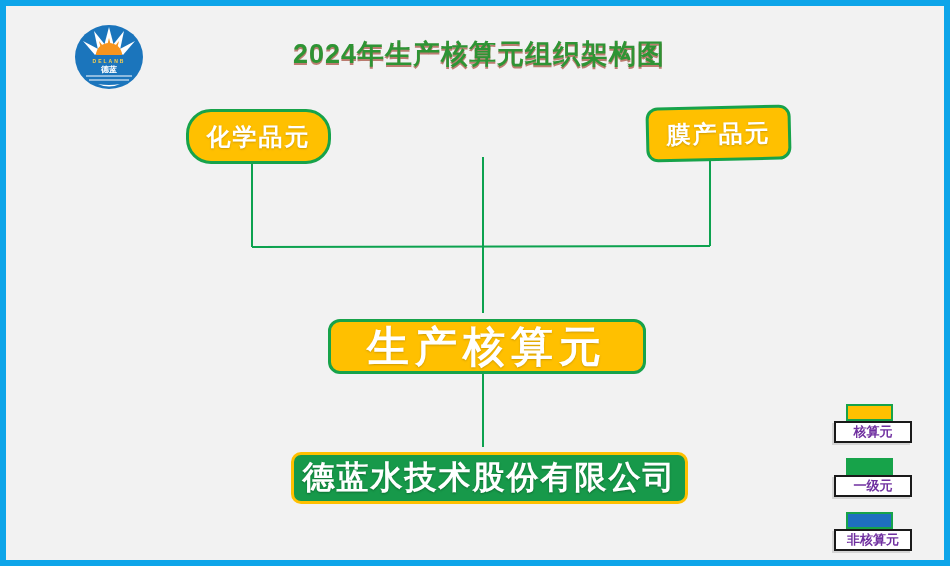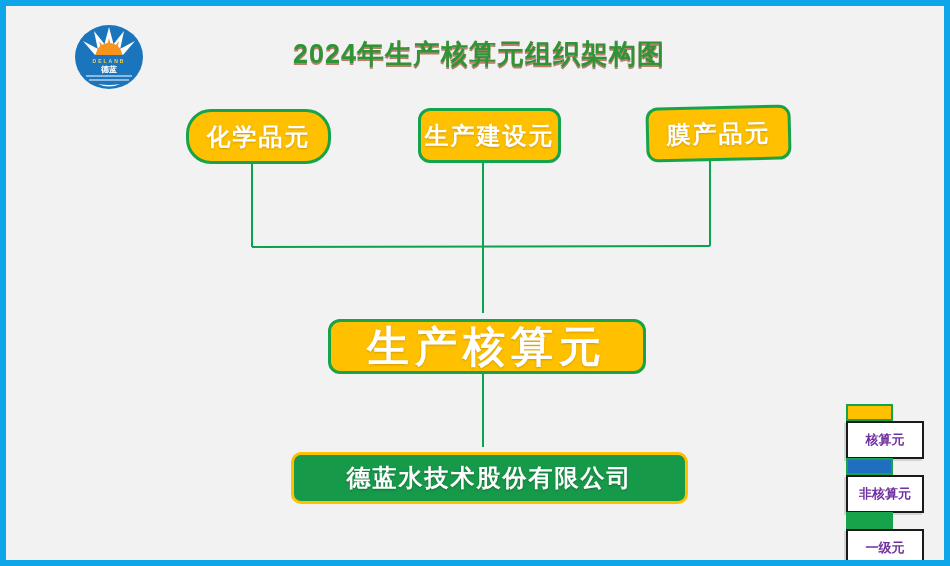--- a/index.html
+++ b/index.html
@@ -30,33 +30,33 @@
   .unit-mid{font-size:42px;letter-spacing:6px;}
   .u1{left:180px;top:103px;width:145px;height:55px;border-radius:25px;}
   .u2{left:412px;top:102px;width:143px;height:55px;}
   .u3{left:640px;top:100px;width:145px;height:55px;transform:rotate(-1.3deg);}
   .umid{left:322px;top:313px;width:318px;height:55px;}
   
   .company{
     position:absolute;left:285px;top:446px;width:397px;height:52px;
     display:flex;align-items:center;justify-content:center;
     background:#17994a;border:3px solid #ffc000;border-radius:10px;
-    color:#ffffff;font-weight:bold;font-size:24px;letter-spacing:2px;
+    color:#ffffff;font-weight:bold;font-size:32px;letter-spacing:2px;
     font-family:"Liberation Serif", serif;text-shadow:0 1px 2px rgba(0,60,20,.45);
     box-sizing:border-box;
   }
   
   .legend{position:absolute;left:828px;top:398px;width:100px;}
   .legend-item{position:relative;margin-bottom:14px;height:40px;}
   .swatch{
     position:absolute;left:12px;top:0;width:47px;height:17px;
     border:2px solid #17a34a;box-sizing:border-box;
   }
   .legend-label{
-    position:absolute;left:12px;top:17px;width:78px;height:38px;
+    position:absolute;left:0;top:17px;width:78px;height:22px;
     background:#ffffff;border:2px solid #1a1a1a;box-sizing:border-box;
     display:flex;align-items:center;justify-content:center;
     font-size:13px;font-weight:bold;color:#7030a0;
     box-shadow:-2px 2px 0 rgba(0,0,0,.12);
   }
 </style>
 </head>
 <body>
 
 <div class="canvas">
@@ -94,43 +94,40 @@
       <line x1="477" y1="151" x2="477" y2="307"></line>
       <line x1="704" y1="149" x2="704" y2="240"></line>
       <line x1="246" y1="241" x2="704" y2="240"></line>
       <line x1="477" y1="362" x2="477" y2="441"></line>
     </g>
   </svg>
 
   <div class="unit unit-small u1">
     <span>化学品元</span>
   </div>
-  <div class="unit unit-small u2">
-    <span>生产建设元</span>
-  </div>
   <div class="unit unit-small u3">
     <span>膜产品元</span>
   </div>
 
   <div class="unit unit-mid umid">
     <span>生产核算元</span>
   </div>
 
   <div class="company">
     <span>德蓝水技术股份有限公司</span>
   </div>
 
   <div class="legend">
     <div class="legend-item">
       <div class="swatch" style="background-color: rgb(255, 192, 0);"></div>
       <div class="legend-label">核算元</div>
     </div>
     <div class="legend-item">
+      <div class="swatch" style="background-color: rgb(23, 163, 74);"></div>
+      <div class="legend-label">一级元</div>
+    </div>
+    <div class="legend-item">
       <div class="swatch" style="background-color: rgb(30, 111, 192);"></div>
       <div class="legend-label">非核算元</div>
-    </div>
-    <div class="legend-item">
-      <div class="swatch" style="background-color: rgb(23, 163, 74);"></div>
-      <div class="legend-label">一级元</div>
     </div>
   </div>
 
 </div>
 
 </body></html>

